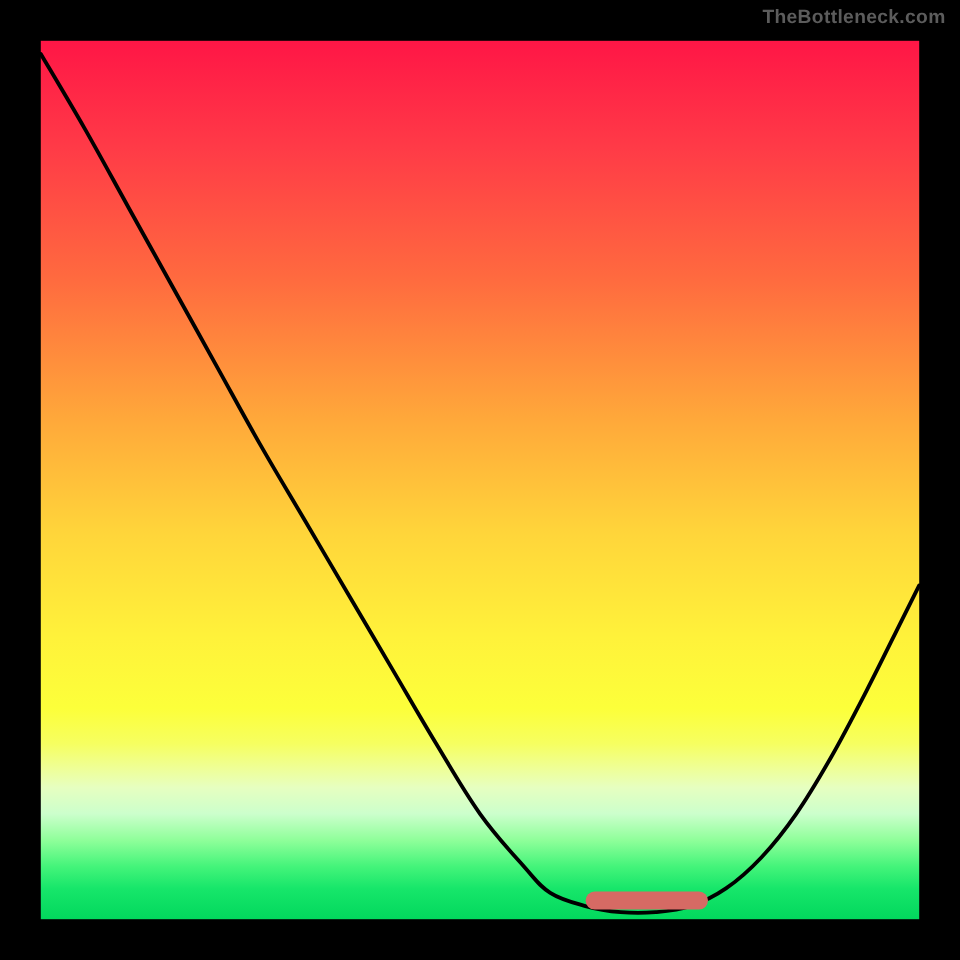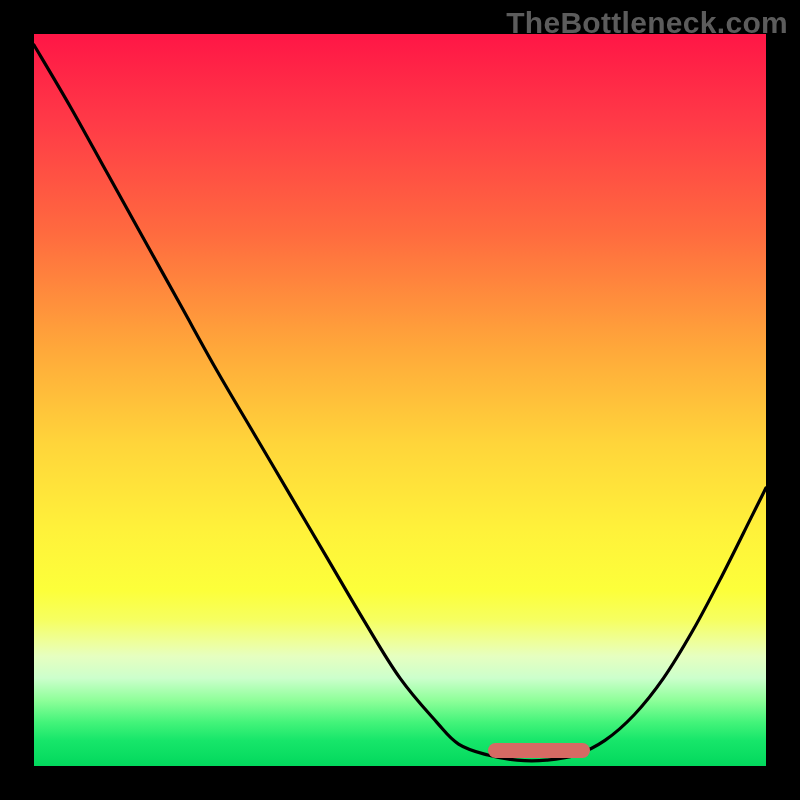--- a/index.html
+++ b/index.html
@@ -46,21 +46,21 @@
         #44f47a 94%,
         #17e66a 96.5%,
         #02d85d 100%
       );
   }
   .watermark {
     position: absolute;
     top: 6px;
     right: 12px;
     font-family: Arial, Helvetica, sans-serif;
-    font-size: 30px;
+    font-size: 16px;
     font-weight: bold;
     color: #5c5c5c;
     letter-spacing: 0.3px;
     user-select: none;
   }
   svg.curve {
     position: absolute;
     inset: 0;
     width: 100%;
     height: 100%;

